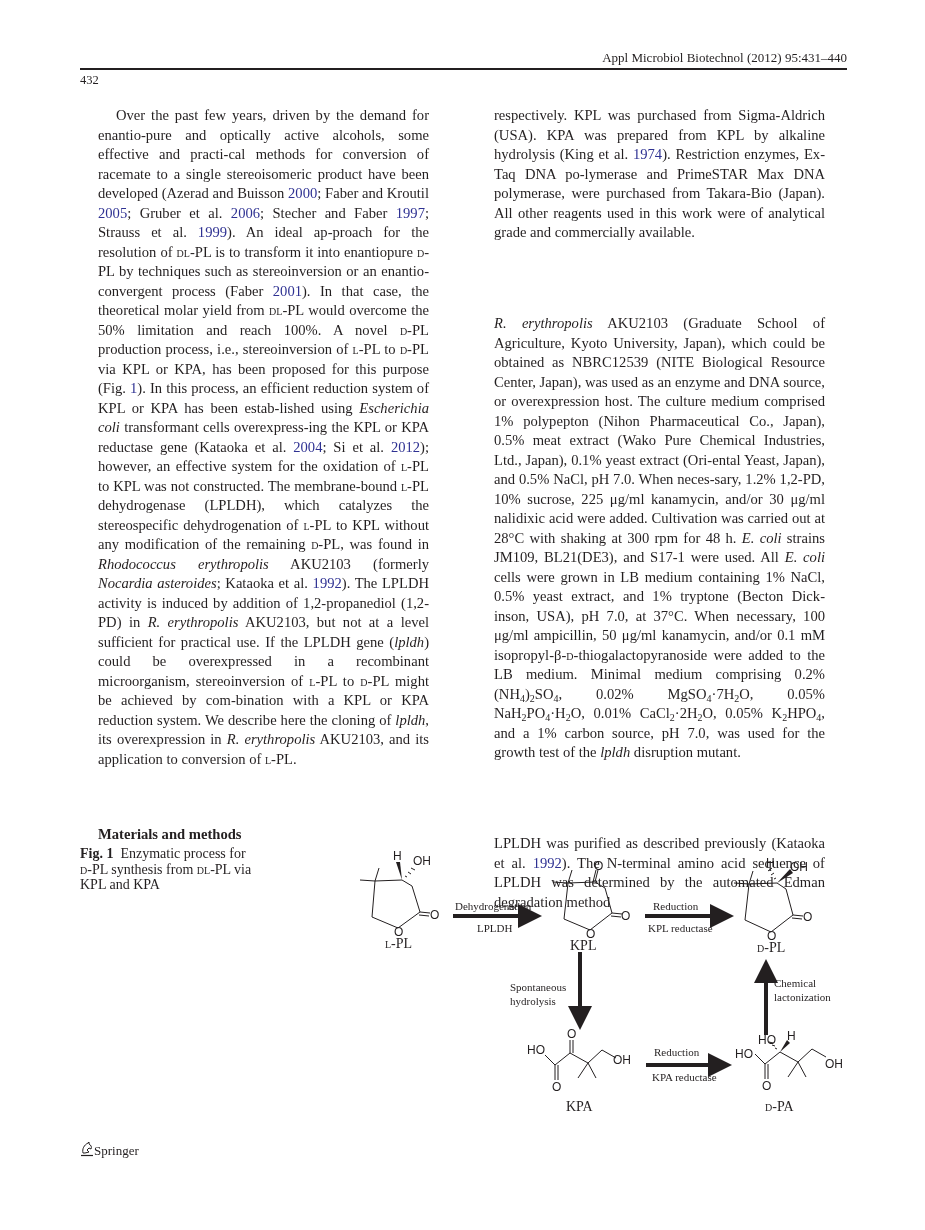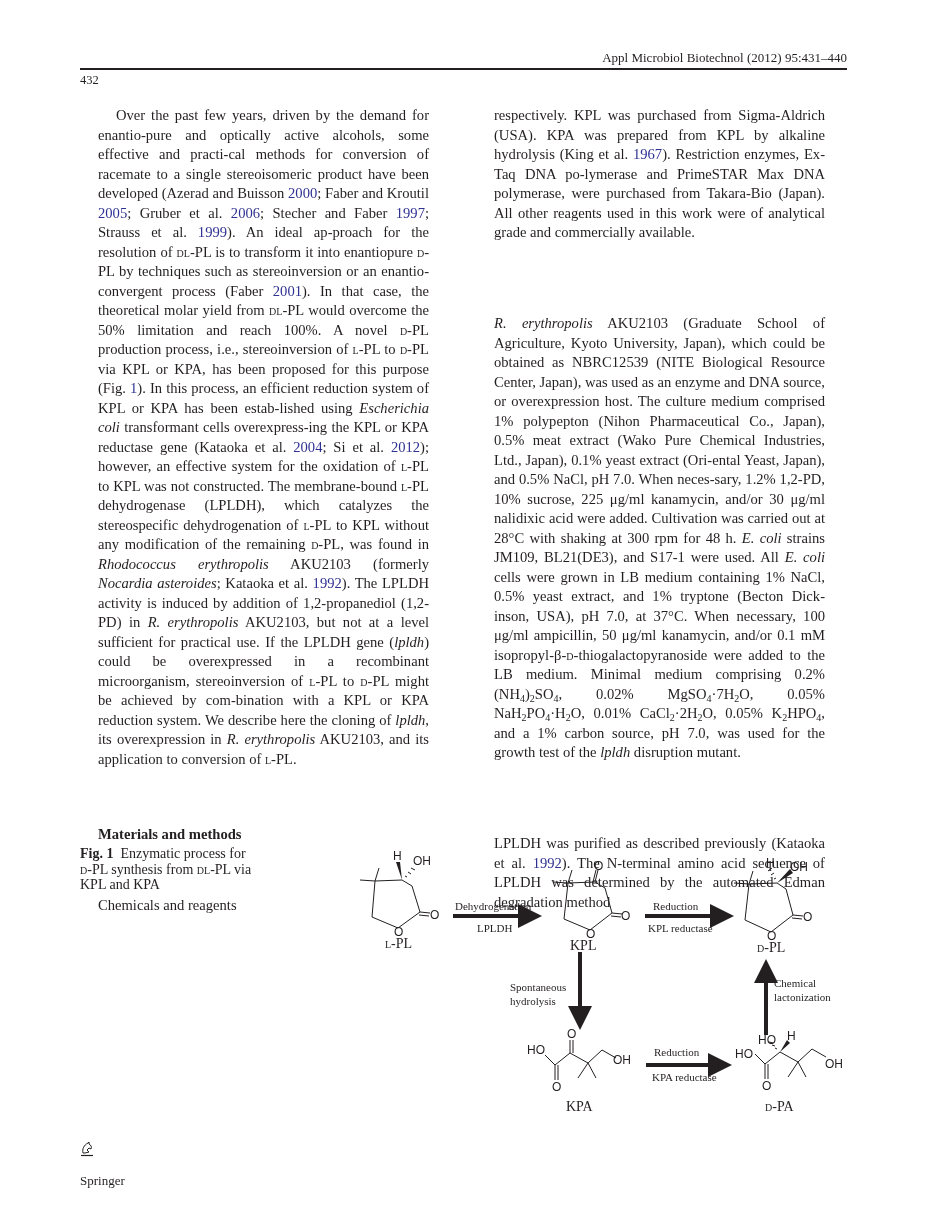--- a/index.html
+++ b/index.html
@@ -19,42 +19,41 @@
   .sec-h { font-weight: bold; margin: 0; }
   .subsec-h { margin: 0; }
   .gap-l { height: 19.5px; }
   .gap-m { height: 16px; }
   sub { font-size: 10px; vertical-align: -3px; line-height: 0; }
   .fig-cap { position: absolute; left: 80px; top: 846px; width: 175px; font-size: 14px; line-height: 15.5px; }
   .fig-cap b { font-weight: bold; }
   .fig { position: absolute; left: 350px; top: 840px; width: 520px; height: 280px; }
   .fig svg text { font-family: "Liberation Sans", "DejaVu Sans", sans-serif; }
   .fig svg text.serif { font-family: "Liberation Serif", "DejaVu Serif", serif; }
-  .footer { position: absolute; left: 80px; top: 1141px; font-size: 13px; display: flex; align-items: flex-start; gap: 12px; flex-direction: column; }
+  .footer { position: absolute; left: 80px; top: 1141px; font-size: 13px; display: flex; align-items: center; gap: 0; }
 </style>
 </head>
 <body>
 
 <div>
   <span class="hdr-num">432</span>
   <span class="hdr-journal">Appl Microbiol Biotechnol (2012) 95:431–440</span>
   <div class="hdr-rule"></div>
 </div>
 
 <div class="col left">
   <p class="indent rich">Over the past few years, driven by the demand for enantio-pure and optically active alcohols, some effective and practi-cal methods for conversion of racemate to a single stereoisomeric product have been developed (Azerad and Buisson <a class="ref" href="#">2000</a>; Faber and Kroutil <a class="ref" href="#">2005</a>; Gruber et al. <a class="ref" href="#">2006</a>; Stecher and Faber <a class="ref" href="#">1997</a>; Strauss et al. <a class="ref" href="#">1999</a>). An ideal ap-proach for the resolution of <span class="sc">dl</span>-PL is to transform it into enantiopure <span class="sc">d</span>-PL by techniques such as stereoinversion or an enantio-convergent process (Faber <a class="ref" href="#">2001</a>). In that case, the theoretical molar yield from <span class="sc">dl</span>-PL would overcome the 50% limitation and reach 100%. A novel <span class="sc">d</span>-PL production process, i.e., stereoinversion of <span class="sc">l</span>-PL to <span class="sc">d</span>-PL via KPL or KPA, has been proposed for this purpose (Fig. <a class="ref" href="#">1</a>). In this process, an efficient reduction system of KPL or KPA has been estab-lished using <i>Escherichia coli</i> transformant cells overexpress-ing the KPL or KPA reductase gene (Kataoka et al. <a class="ref" href="#">2004</a>; Si et al. <a class="ref" href="#">2012</a>); however, an effective system for the oxidation of <span class="sc">l</span>-PL to KPL was not constructed. The membrane-bound <span class="sc">l</span>-PL dehydrogenase (LPLDH), which catalyzes the stereospecific dehydrogenation of <span class="sc">l</span>-PL to KPL without any modification of the remaining <span class="sc">d</span>-PL, was found in <i>Rhodococcus erythropolis</i> AKU2103 (formerly <i>Nocardia asteroides</i>; Kataoka et al. <a class="ref" href="#">1992</a>). The LPLDH activity is induced by addition of 1,2-propanediol (1,2-PD) in <i>R. erythropolis</i> AKU2103, but not at a level sufficient for practical use. If the LPLDH gene (<i>lpldh</i>) could be overexpressed in a recombinant microorganism, stereoinversion of <span class="sc">l</span>-PL to <span class="sc">d</span>-PL might be achieved by com-bination with a KPL or KPA reduction system. We describe here the cloning of <i>lpldh</i>, its overexpression in <i>R. erythropolis</i> AKU2103, and its application to conversion of <span class="sc">l</span>-PL.</p>
   <div class="gap-l"></div>
   <p class="sec-h">Materials and methods</p>
   <div class="gap-m"></div>
-  <p class="subsec-h">Chemicals and reagents</p>
   <div class="gap-m"></div>
 </div>
 
 <div class="col right">
-  <p class="rich">respectively. KPL was purchased from Sigma-Aldrich (USA). KPA was prepared from KPL by alkaline hydrolysis (King et al. <a class="ref" href="#">1967</a>). Restriction enzymes, Ex-Taq DNA po-lymerase and PrimeSTAR Max DNA polymerase, were purchased from Takara-Bio (Japan). All other reagents used in this work were of analytical grade and commercially available.</p>
+  <p class="rich">respectively. KPL was purchased from Sigma-Aldrich (USA). KPA was prepared from KPL by alkaline hydrolysis (King et al. <a class="ref" href="#">1974</a>). Restriction enzymes, Ex-Taq DNA po-lymerase and PrimeSTAR Max DNA polymerase, were purchased from Takara-Bio (Japan). All other reagents used in this work were of analytical grade and commercially available.</p>
   <div class="gap-l"></div>
   <div class="gap-m"></div>
   <p class="rich"><i>R. erythropolis</i> AKU2103 (Graduate School of Agriculture, Kyoto University, Japan), which could be obtained as NBRC12539 (NITE Biological Resource Center, Japan), was used as an enzyme and DNA source, or overexpression host. The culture medium comprised 1% polypepton (Nihon Pharmaceutical Co., Japan), 0.5% meat extract (Wako Pure Chemical Industries, Ltd., Japan), 0.1% yeast extract (Ori-ental Yeast, Japan), and 0.5% NaCl, pH 7.0. When neces-sary, 1.2% 1,2-PD, 10% sucrose, 225 μg/ml kanamycin, and/or 30 μg/ml nalidixic acid were added. Cultivation was carried out at 28°C with shaking at 300 rpm for 48 h. <i>E. coli</i> strains JM109, BL21(DE3), and S17-1 were used. All <i>E. coli</i> cells were grown in LB medium containing 1% NaCl, 0.5% yeast extract, and 1% tryptone (Becton Dick-inson, USA), pH 7.0, at 37°C. When necessary, 100 μg/ml ampicillin, 50 μg/ml kanamycin, and/or 0.1 mM isopropyl-β-<span class="sc">d</span>-thiogalactopyranoside were added to the LB medium. Minimal medium comprising 0.2% (NH<sub>4</sub>)<sub>2</sub>SO<sub>4</sub>, 0.02% MgSO<sub>4</sub>·7H<sub>2</sub>O, 0.05% NaH<sub>2</sub>PO<sub>4</sub>·H<sub>2</sub>O, 0.01% CaCl<sub>2</sub>·2H<sub>2</sub>O, 0.05% K<sub>2</sub>HPO<sub>4</sub>, and a 1% carbon source, pH 7.0, was used for the growth test of the <i>lpldh</i> disruption mutant.</p>
   <div class="gap-l"></div>
   <div class="gap-m"></div>
   <p class="rich">LPLDH was purified as described previously (Kataoka et al. <a class="ref" href="#">1992</a>). The N-terminal amino acid sequence of LPLDH was determined by the automated Edman degradation method</p>
 </div>
 
 <div class="fig-cap">
   <b>Fig. 1</b>&nbsp;

